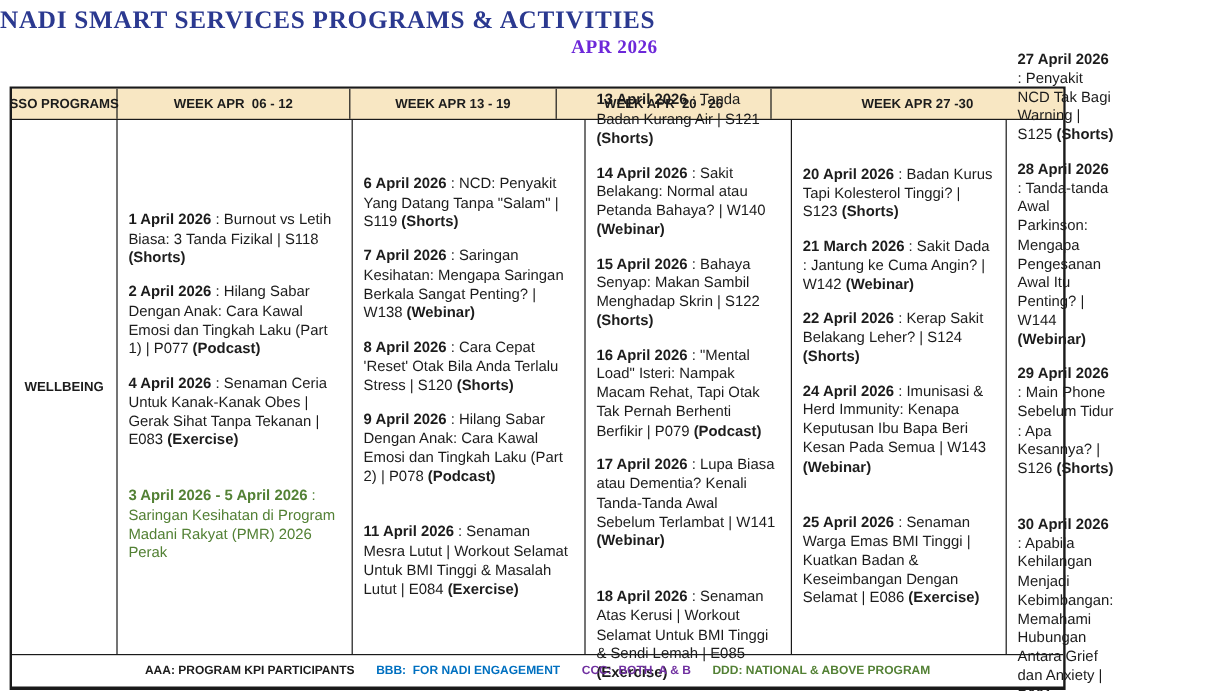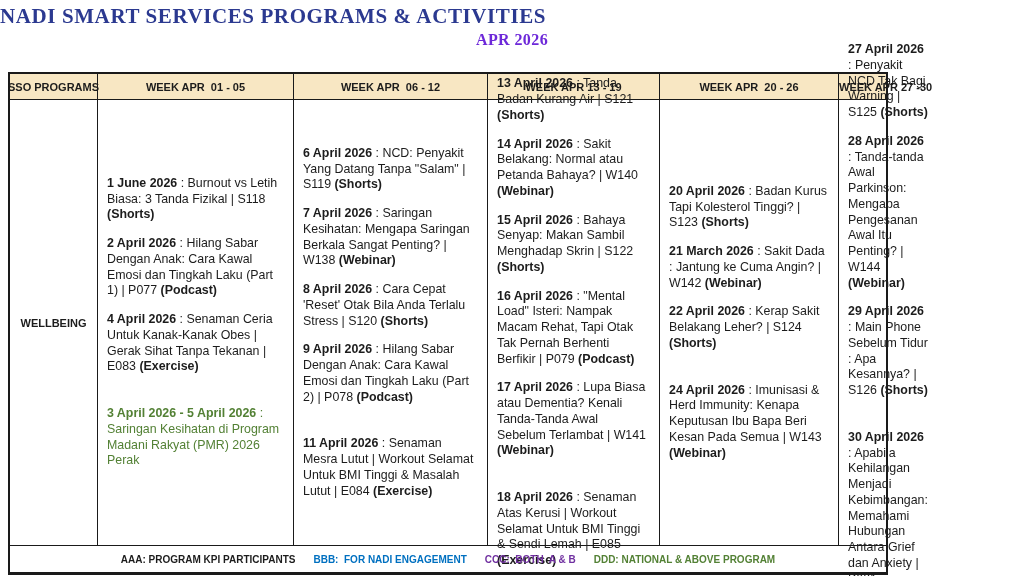--- a/index.html
+++ b/index.html
@@ -40,32 +40,31 @@
 </head>
 <body>
 
 <div class="page">
   <h1 class="title">NADI SMART SERVICES PROGRAMS &amp; ACTIVITIES</h1>
   <h2 class="subtitle">APR 2026</h2>
 
   <div class="schedule">
     <div class="hrow">
       <div class="hcell c0">SSO PROGRAMS</div>
-      <div class="hcell c1">WEEK APR  01 - 05</div>
       <div class="hcell c2">WEEK APR  06 - 12</div>
       <div class="hcell c3">WEEK APR 13 - 19</div>
       <div class="hcell c4">WEEK APR  20 - 26</div>
       <div class="hcell c5">WEEK APR 27 -30</div>
     </div>
     <div class="brow">
       <div class="bcell c0 rowlabel">
         <span>WELLBEING</span>
       </div>
       <div class="bcell c1">
-          <p class="event"><span class="ev-date">1 June 2026</span> : Burnout vs Letih Biasa: 3 Tanda Fizikal | S118<span class="ev-tag"> (Shorts)</span></p>
+          <p class="event"><span class="ev-date">1 April 2026</span> : Burnout vs Letih Biasa: 3 Tanda Fizikal | S118<span class="ev-tag"> (Shorts)</span></p>
           <p class="event"><span class="ev-date">2 April 2026</span> : Hilang Sabar Dengan Anak: Cara Kawal Emosi dan Tingkah Laku (Part 1) | P077<span class="ev-tag"> (Podcast)</span></p>
           <p class="event"><span class="ev-date">4 April 2026</span> : Senaman Ceria Untuk Kanak-Kanak Obes | Gerak Sihat Tanpa Tekanan | E083<span class="ev-tag"> (Exercise)</span></p>
           <p class="event" style="color: rgb(83, 129, 53);"><span class="ev-date">3 April 2026 - 5 April 2026</span> : Saringan Kesihatan di Program Madani Rakyat (PMR) 2026 Perak</p>
         </div>
       <div class="bcell c2">
           <p class="event"><span class="ev-date">6 April 2026</span> : NCD: Penyakit Yang Datang Tanpa "Salam" | S119<span class="ev-tag"> (Shorts)</span></p>
           <p class="event"><span class="ev-date">7 April 2026</span> : Saringan Kesihatan: Mengapa Saringan Berkala Sangat Penting? | W138<span class="ev-tag"> (Webinar)</span></p>
           <p class="event"><span class="ev-date">8 April 2026</span> : Cara Cepat 'Reset' Otak Bila Anda Terlalu Stress | S120<span class="ev-tag"> (Shorts)</span></p>
           <p class="event"><span class="ev-date">9 April 2026</span> : Hilang Sabar Dengan Anak: Cara Kawal Emosi dan Tingkah Laku (Part 2) | P078<span class="ev-tag"> (Podcast)</span></p>
           <p class="event"><span class="ev-date">11 April 2026</span> : Senaman Mesra Lutut | Workout Selamat Untuk BMI Tinggi &amp; Masalah Lutut | E084<span class="ev-tag"> (Exercise)</span></p>
@@ -76,20 +75,21 @@
           <p class="event"><span class="ev-date">15 April 2026</span> : Bahaya Senyap: Makan Sambil Menghadap Skrin | S122<span class="ev-tag"> (Shorts)</span></p>
           <p class="event"><span class="ev-date">16 April 2026</span> : "Mental Load" Isteri: Nampak Macam Rehat, Tapi Otak Tak Pernah Berhenti Berfikir | P079<span class="ev-tag"> (Podcast)</span></p>
           <p class="event"><span class="ev-date">17 April 2026</span> : Lupa Biasa atau Dementia? Kenali Tanda-Tanda Awal Sebelum Terlambat | W141<span class="ev-tag"> (Webinar)</span></p>
           <p class="event"><span class="ev-date">18 April 2026</span> : Senaman Atas Kerusi | Workout Selamat Untuk BMI Tinggi &amp; Sendi Lemah | E085<span class="ev-tag"> (Exercise)</span></p>
         </div>
       <div class="bcell c4">
           <p class="event"><span class="ev-date">20 April 2026</span> : Badan Kurus Tapi Kolesterol Tinggi? | S123<span class="ev-tag"> (Shorts)</span></p>
           <p class="event"><span class="ev-date">21 March 2026</span> : Sakit Dada : Jantung ke Cuma Angin? | W142<span class="ev-tag"> (Webinar)</span></p>
           <p class="event"><span class="ev-date">22 April 2026</span> : Kerap Sakit Belakang Leher? | S124<span class="ev-tag"> (Shorts)</span></p>
           <p class="event"><span class="ev-date">24 April 2026</span> : Imunisasi &amp; Herd Immunity: Kenapa Keputusan Ibu Bapa Beri Kesan Pada Semua | W143<span class="ev-tag"> (Webinar)</span></p>
+          <p class="event"><span class="ev-date">25 April 2026</span> : Senaman Warga Emas BMI Tinggi | Kuatkan Badan &amp; Keseimbangan Dengan Selamat | E086<span class="ev-tag"> (Exercise)</span></p>
         </div>
       <div class="bcell c5">
           <p class="event"><span class="ev-date">27 April 2026</span> : Penyakit NCD Tak Bagi Warning | S125<span class="ev-tag"> (Shorts)</span></p>
           <p class="event"><span class="ev-date">28 April 2026</span> : Tanda-tanda Awal Parkinson: Mengapa Pengesanan Awal Itu Penting? | W144<span class="ev-tag"> (Webinar)</span></p>
           <p class="event"><span class="ev-date">29 April 2026</span> : Main Phone Sebelum Tidur : Apa Kesannya? | S126<span class="ev-tag"> (Shorts)</span></p>
           <p class="event"><span class="ev-date">30 April 2026</span> : Apabila Kehilangan Menjadi Kebimbangan: Memahami Hubungan Antara Grief dan Anxiety | P081<span class="ev-tag plain"> (Podcast)</span></p>
         </div>
     </div>
     <div class="frow"><span style="color: rgb(28, 28, 28);">AAA: PROGRAM KPI PARTICIPANTS</span><span style="color: rgb(0, 112, 192);">BBB:  FOR NADI ENGAGEMENT</span><span style="color: rgb(112, 48, 160);">CCC:  BOTH  A &amp; B</span><span style="color: rgb(83, 129, 53);">DDD: NATIONAL &amp; ABOVE PROGRAM</span></div>
   </div>

